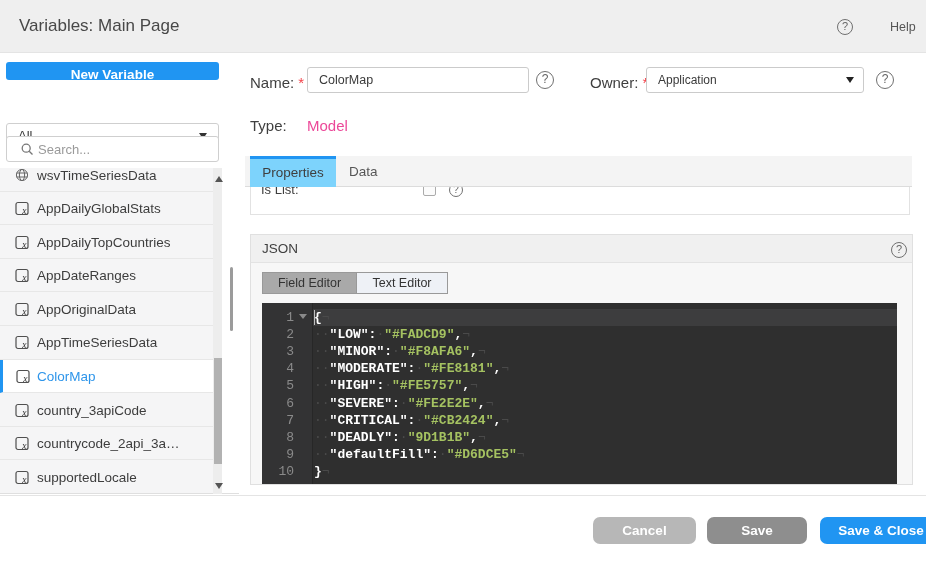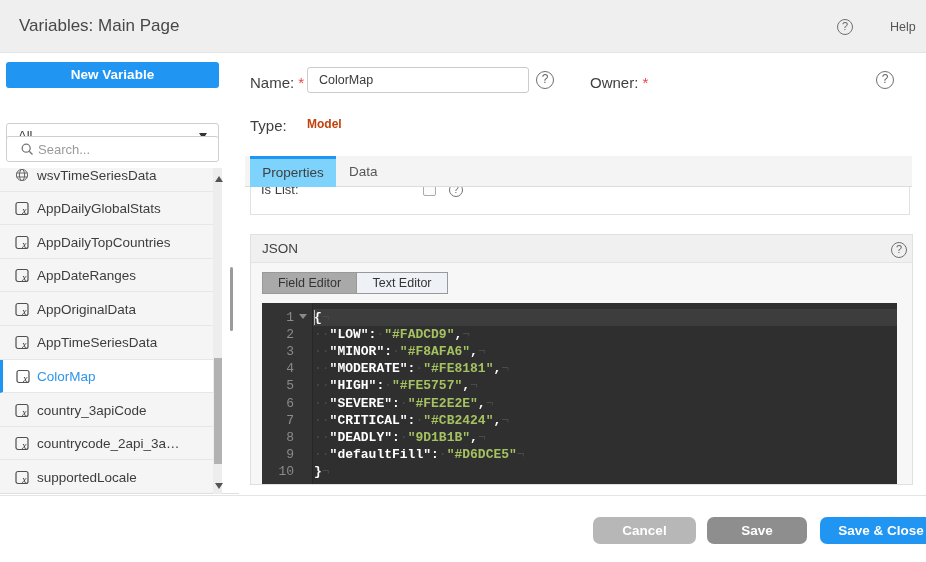--- a/index.html
+++ b/index.html
@@ -8,21 +8,21 @@
   #stage { position:relative; width:926px; height:562px; background:#fff; overflow:hidden; }
 
   
   #hdr { left:0; top:0; width:926px; height:53px; background:#efefef; border-bottom:1px solid #e4e4e4; }
   #title { left:19px; top:16px; font-size:17px; color:#484848; }
   .qicon { border:1.5px solid #707070; border-radius:50%; color:#666; text-align:center; }
   #helpq { left:837px; top:19px; width:16px; height:16px; font-size:11px; line-height:13.5px; }
   #helptx { left:862px; top:20px; font-size:12.5px; color:#555;margin-left:28px; }
 
   
-  #newvar { left:6px; top:62px; width:213px; height:26px; background:#2095f2; border-radius:3px; color:#fff; font-weight:bold; font-size:13.5px; text-align:center; line-height:26px; }
+  #newvar { left:6px; top:62px; width:213px; height:18px; background:#2095f2; border-radius:3px; color:#fff; font-weight:bold; font-size:13.5px; text-align:center; line-height:26px; }
   .sbox { left:6px; width:213px; height:26px; background:#fff; border:1px solid #cfcfcf; border-radius:3px; }
   #allbox { top:99px; font-size:13px; color:#3a3a3a; line-height:24px; padding-left:11px;margin-top:24px; }
   #allbox .car { position:absolute; right:11px; top:9px; width:0; height:0; border-left:4.5px solid transparent; border-right:4.5px solid transparent; border-top:6px solid #333; }
   #searchbox { top:136px; }
   #searchbox .ph { position:absolute; left:31px; top:4.5px; font-size:13px; color:#9a9a9a; }
 
   
   #list { left:0; top:168px; width:239px; height:326px; overflow:hidden; border-bottom:1px solid #dfdfdf; }
   #rows { position:absolute; left:0; top:-10px; width:213px; }
   .row { position:relative; width:213px; height:33.6px; background:#f5f5f6; border-bottom:1px solid #e7e7e7; }
@@ -186,23 +186,24 @@
   <div class="abs" id="sb-track"></div>
   <div class="abs" id="sb-thumb"></div>
   <div class="abs" id="sb-up"></div>
   <div class="abs" id="sb-dn"></div>
   <div class="abs" id="ct-thumb"></div>
 
   <div class="abs lbl" style="left:250px;top:74px">Name: <span class="star">*</span></div>
   <div class="abs" id="nameinput">ColorMap</div>
   <div class="abs qicon" id="q1">?</div>
   <div class="abs lbl" style="left:590px;top:74px">Owner: <span class="star">*</span></div>
+  <div class="abs" id="ownersel">Application<span class="car"></span></div>
   <div class="abs qicon" id="q2">?</div>
   <div class="abs lbl" style="left:250px;top:117px">Type:</div>
-  <div class="abs" style="left:307px;top:117px;font-size:12px;font-weight:bold;color:#c2410c">Model</div>
+  <div class="abs" style="left:307px;top:117px;font-size:15px;font-weight:normal;color:#ec4899">Model</div>
 
   <div class="abs" id="tabstrip"></div>
   <div class="abs" id="tabactive">Properties</div>
   <div class="abs" id="tabdata">Data</div>
 
   <div class="abs" id="ilpanel">
     <span class="t">Is List:</span>
     <span class="cb"></span>
     <span class="qicon q">?</span>
   </div>

